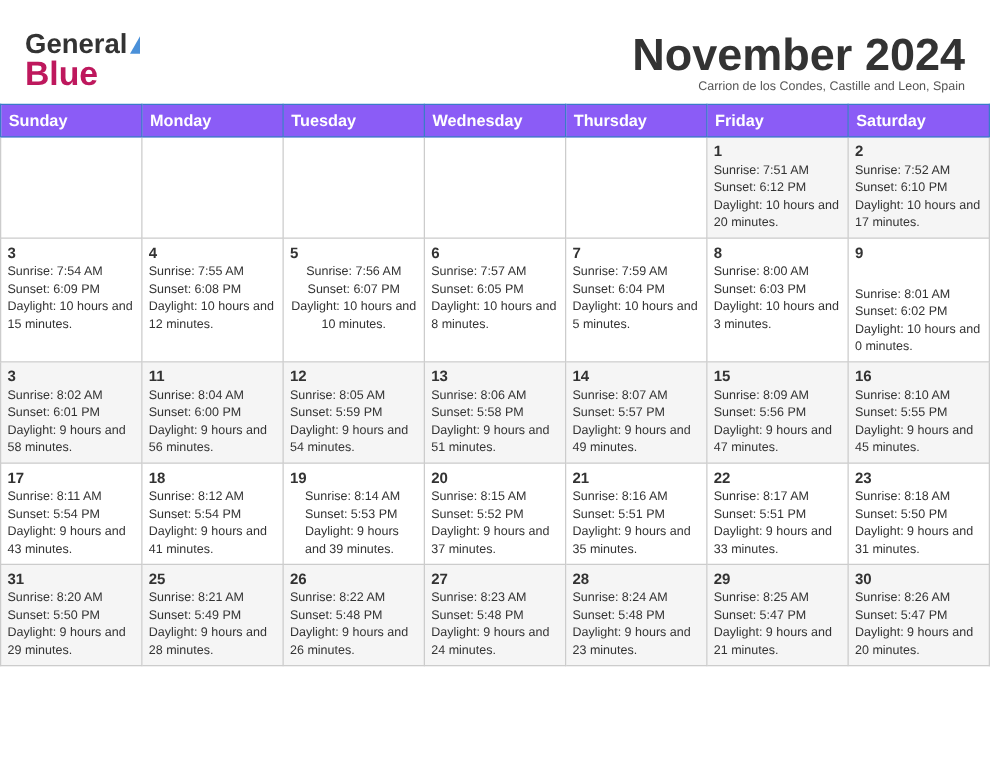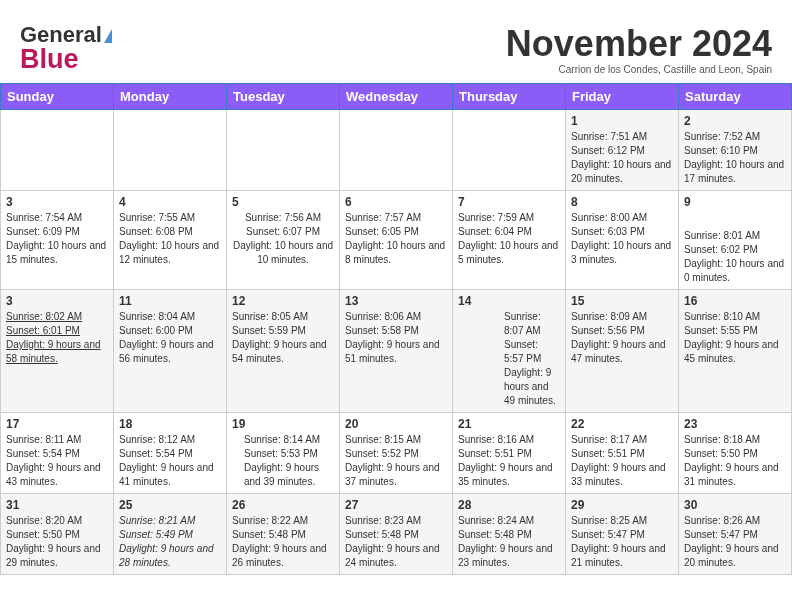--- a/index.html
+++ b/index.html
@@ -188,21 +188,21 @@
         <td>
           <span class="day-num">9</span>
           <div class="day-info" style="white-space: pre-line; margin-top: 20px;">Sunrise: 8:01 AM
 Sunset: 6:02 PM
 Daylight: 10 hours and 0 minutes.</div>
         </td>
       </tr>
       <tr>
         <td>
           <span class="day-num">3</span>
-          <div class="day-info" style="white-space: pre-line; text-decoration: underline;">Sunrise: 8:02 AM
+          <div class="day-info" style="white-space: pre-line;">Sunrise: 8:02 AM
 Sunset: 6:01 PM
 Daylight: 9 hours and 58 minutes.</div>
         </td>
         <td>
           <span class="day-num">11</span>
           <div class="day-info" style="white-space: pre-line;">Sunrise: 8:04 AM
 Sunset: 6:00 PM
 Daylight: 9 hours and 56 minutes.</div>
         </td>
         <td>
@@ -212,21 +212,21 @@
 Daylight: 9 hours and 54 minutes.</div>
         </td>
         <td>
           <span class="day-num">13</span>
           <div class="day-info" style="white-space: pre-line;">Sunrise: 8:06 AM
 Sunset: 5:58 PM
 Daylight: 9 hours and 51 minutes.</div>
         </td>
         <td>
           <span class="day-num">14</span>
-          <div class="day-info" style="white-space: pre-line; margin-left: 46px;">Sunrise: 8:07 AM
+          <div class="day-info" style="white-space: pre-line;">Sunrise: 8:07 AM
 Sunset: 5:57 PM
 Daylight: 9 hours and 49 minutes.</div>
         </td>
         <td>
           <span class="day-num">15</span>
           <div class="day-info" style="white-space: pre-line;">Sunrise: 8:09 AM
 Sunset: 5:56 PM
 Daylight: 9 hours and 47 minutes.</div>
         </td>
         <td>
@@ -282,21 +282,21 @@
       </tr>
       <tr>
         <td>
           <span class="day-num">31</span>
           <div class="day-info" style="white-space: pre-line;">Sunrise: 8:20 AM
 Sunset: 5:50 PM
 Daylight: 9 hours and 29 minutes.</div>
         </td>
         <td>
           <span class="day-num">25</span>
-          <div class="day-info" style="white-space: pre-line; font-style: italic;">Sunrise: 8:21 AM
+          <div class="day-info" style="white-space: pre-line;">Sunrise: 8:21 AM
 Sunset: 5:49 PM
 Daylight: 9 hours and 28 minutes.</div>
         </td>
         <td>
           <span class="day-num">26</span>
           <div class="day-info" style="white-space: pre-line;">Sunrise: 8:22 AM
 Sunset: 5:48 PM
 Daylight: 9 hours and 26 minutes.</div>
         </td>
         <td>

